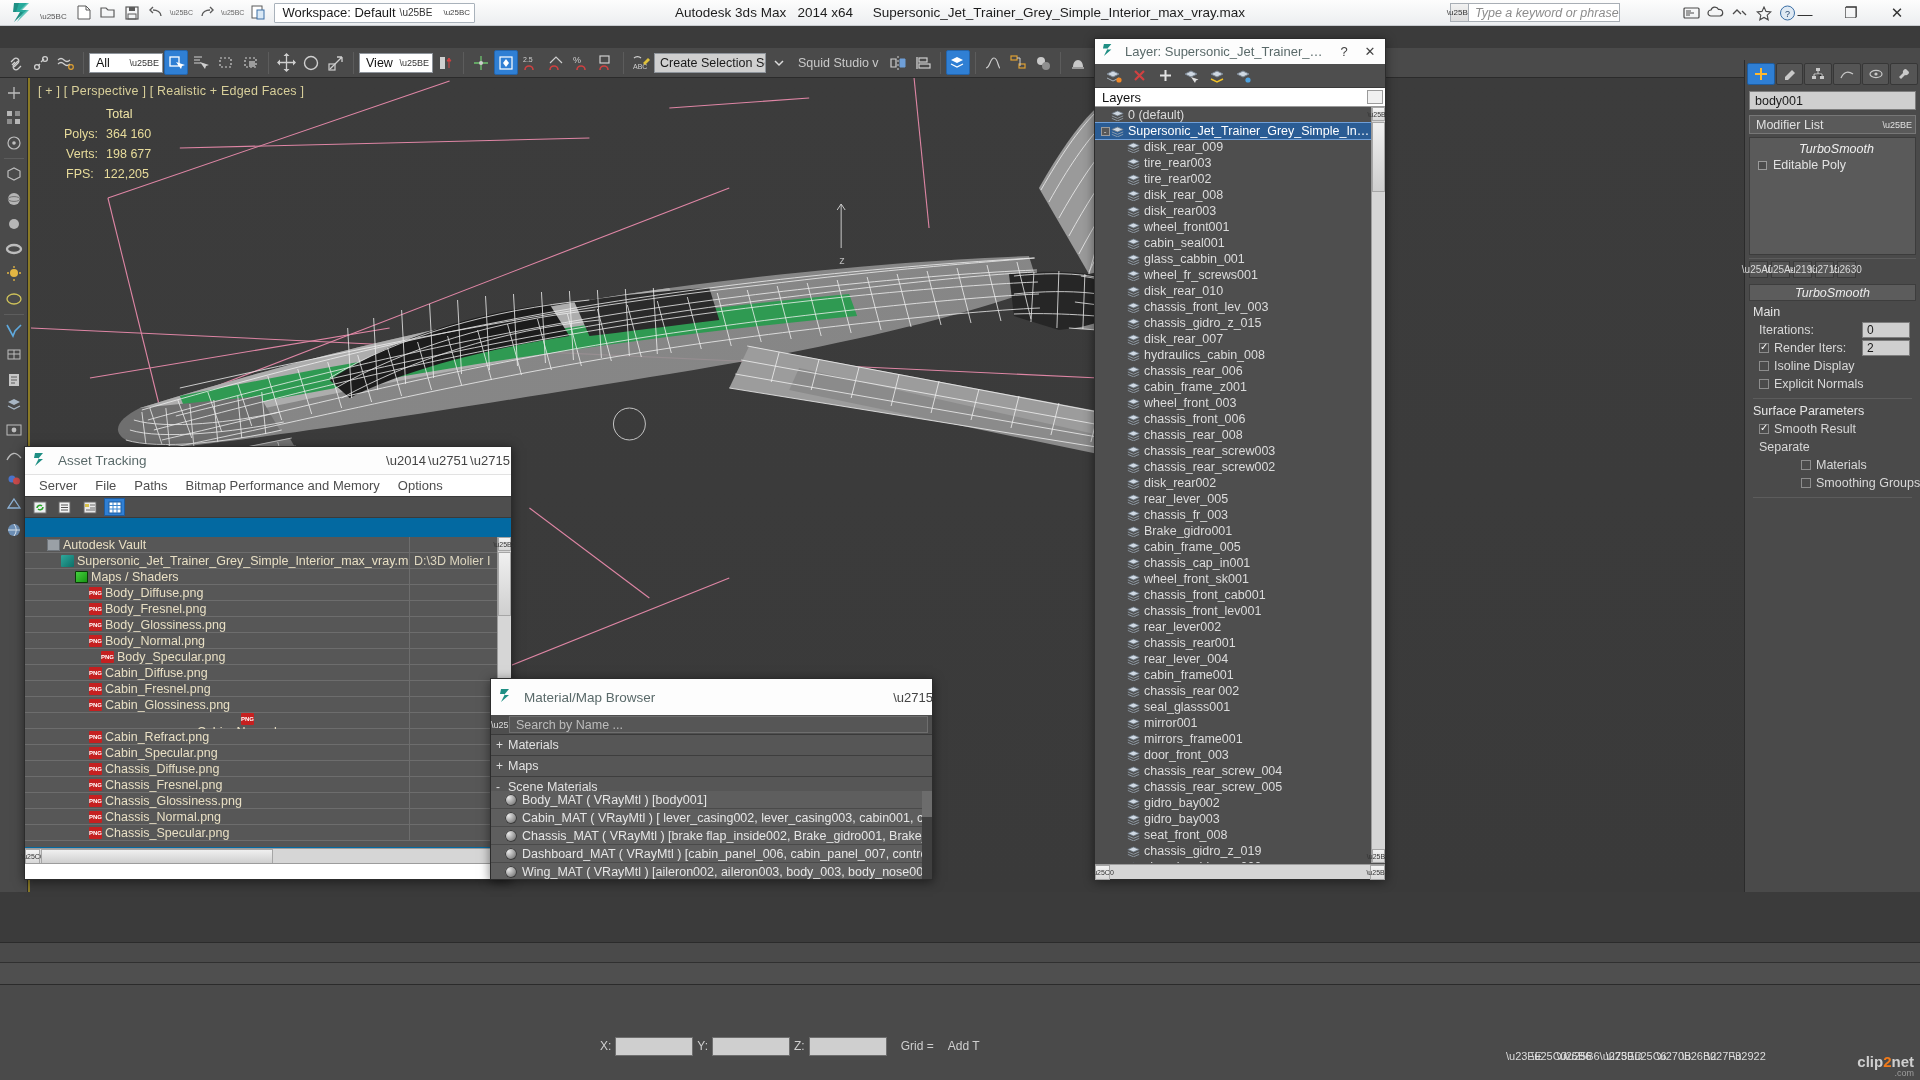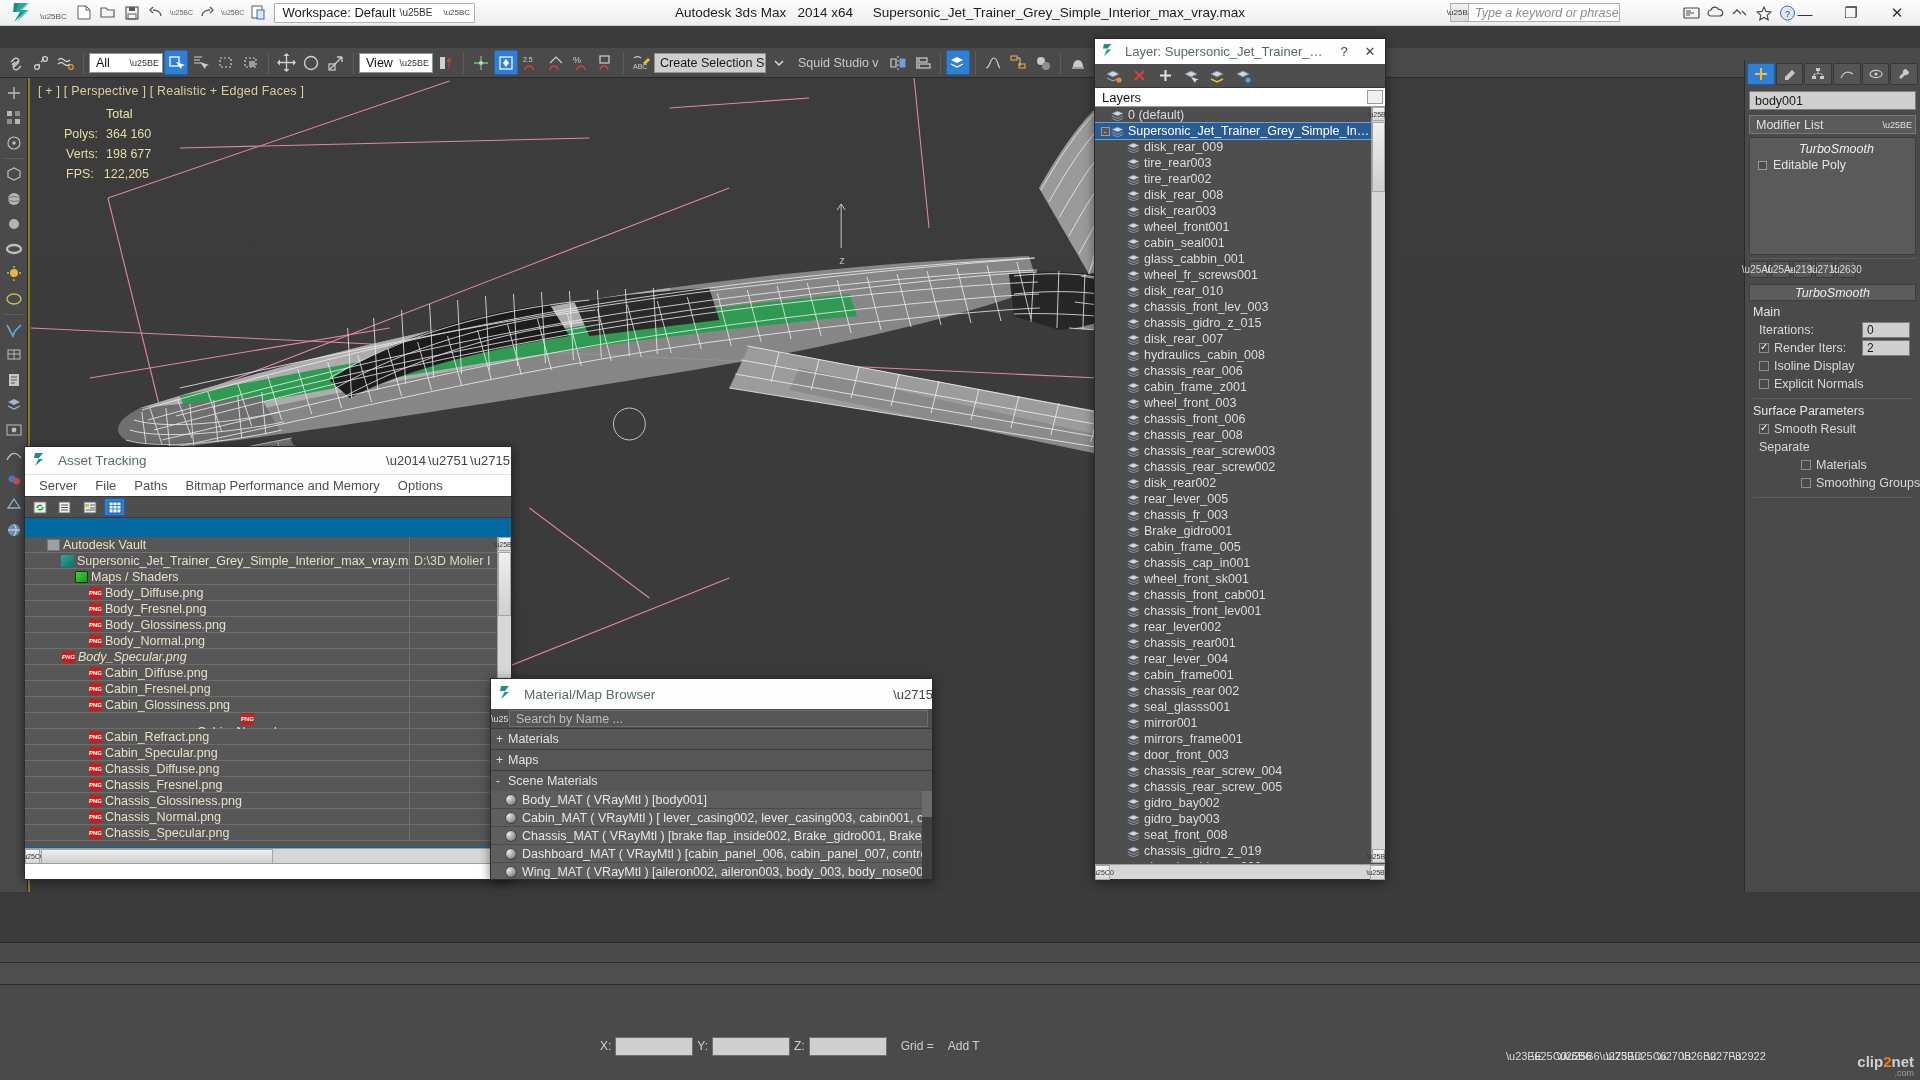--- a/index.html
+++ b/index.html
@@ -197,21 +197,21 @@
   .ash-l,.ash-r{position:absolute;top:0;width:15px;height:15px;background:linear-gradient(#f4f4f4,#d8d8d8);border:1px solid #a6a6a6;display:flex;align-items:center;justify-content:center;font-size:7px;color:#333}
   .ash-l{left:0}.ash-r{right:0}
   .ash-thumb{position:absolute;left:16px;top:0;width:232px;height:15px;background:linear-gradient(#f0f0f0,#cfcfcf);border:1px solid #a6a6a6}
   .asset-status{position:absolute;left:0;right:0;bottom:0;height:16px;background:#fff;border-top:1px solid #9c9c9c}
 
   
   .matbrowser{
     position:absolute;left:490px;top:678px;width:443px;height:202px;
     background:#4e4e4e;border:1px solid #2c2c2c;box-shadow:0 2px 10px rgba(0,0,0,.5);
   }
-  .mb-title{height:30px;background:#fdfdfd;display:flex;align-items:center;padding-left:8px}
+  .mb-title{height:36px;background:#fdfdfd;display:flex;align-items:center;padding-left:8px}
   .mb-title .t{font-size:13.5px;color:#5a6a6a;margin-left:9px}
   .mb-title .x{margin-left:auto;width:38px;height:26px;display:flex;align-items:center;justify-content:center;color:#444;font-size:13px}
   .mb-search{
     height:20px;background:#4e4e4e;display:flex;align-items:center;border-bottom:1px solid #3a3a3a;
   }
   .mb-search .fl{width:18px;text-align:center;font-size:9px;color:#ddd}
   .mb-search .inp{flex:1;height:17px;background:#565656;border:1px solid #6e6e6e;
     font-size:12.5px;color:#bdbdbd;display:flex;align-items:center;padding-left:6px;margin-right:4px}
   .mb-sec{height:21px;display:flex;align-items:center;background:#565656;border-bottom:1px solid #3e3e3e;
     font-size:12.5px;color:#e2e2e2;padding-left:5px}
@@ -1164,21 +1164,21 @@
           <div class="fp"></div>
         </div>
         <div class="arow">
           <div class="nm" style="padding-left: 64px;">
             <span class="ico png">PNG</span>
             <span>Body_Normal.png</span>
           </div>
           <div class="fp"></div>
         </div>
         <div class="arow">
-          <div class="nm" style="padding-left: 37px; font-style: italic;">
+          <div class="nm" style="padding-left: 76px;">
             <span class="ico png">PNG</span>
             <span>Body_Specular.png</span>
           </div>
           <div class="fp"></div>
         </div>
         <div class="arow">
           <div class="nm" style="padding-left: 64px;">
             <span class="ico png">PNG</span>
             <span>Cabin_Diffuse.png</span>
           </div>

